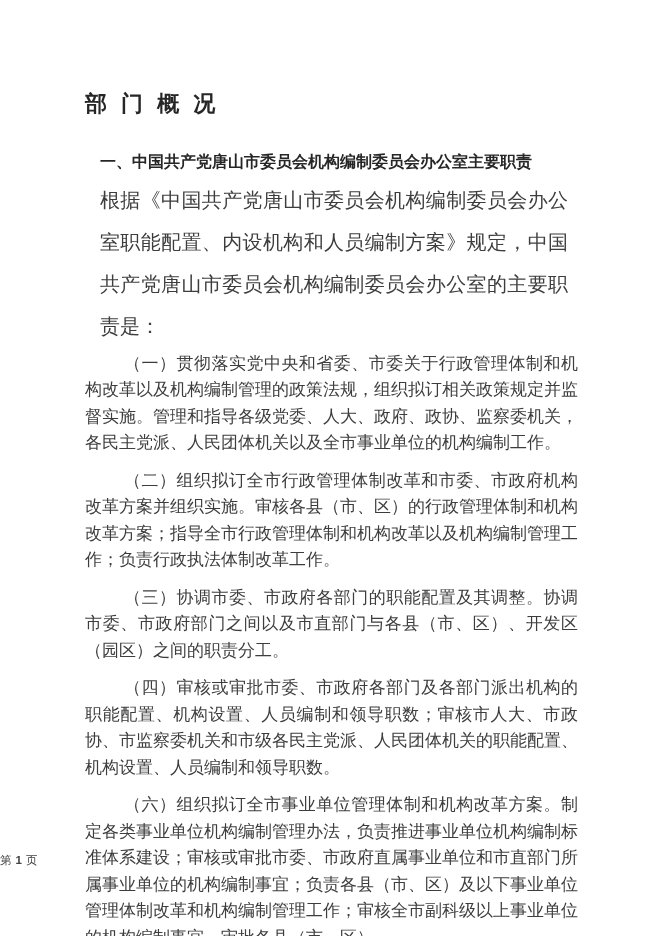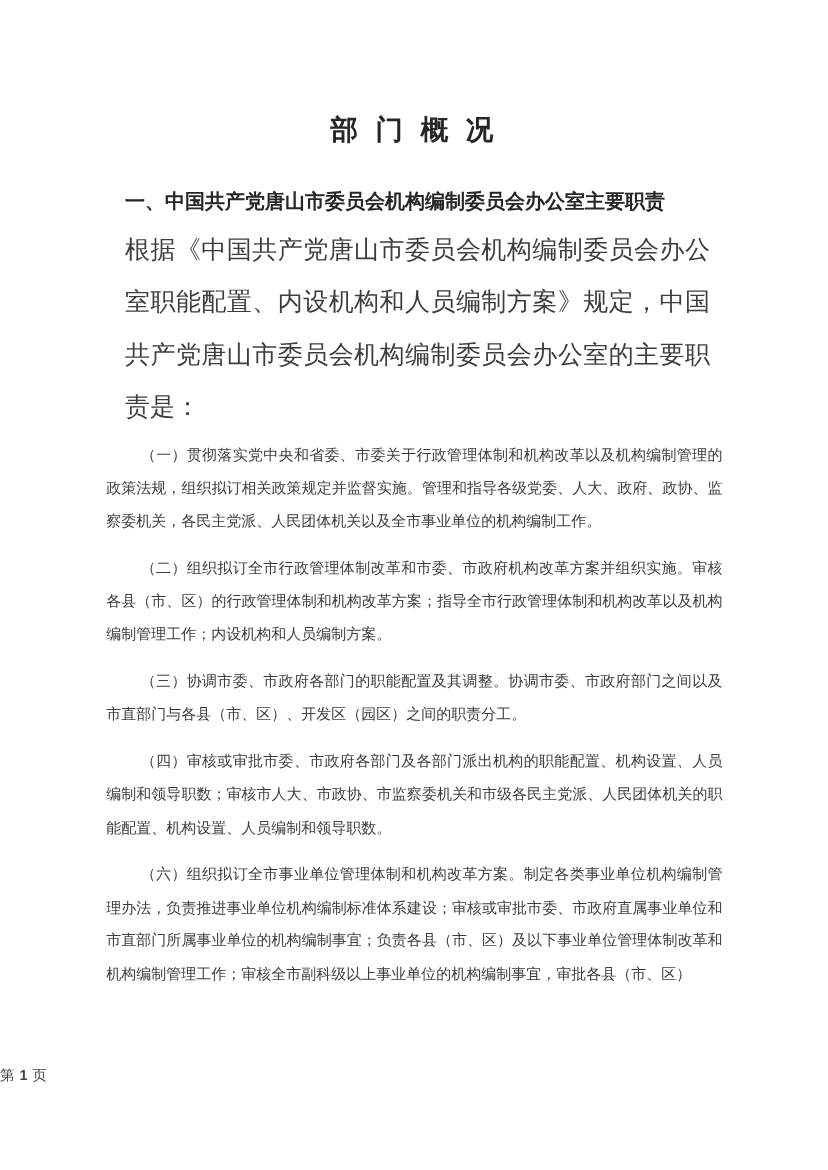--- a/index.html
+++ b/index.html
@@ -18,21 +18,21 @@
     position: relative;
     box-sizing: border-box;
     width: 662px;
     height: 936px;
     padding: 90px 84px 0 85px;
     background: #ffffff;
     overflow: hidden;
   }
   .doc-title {
     margin: 0 0 32px 0;
-    text-align: center;
+    text-align: left;
     font-size: 22px;
     font-weight: bold;
     letter-spacing: 4px;
     color: #262626;
     font-family: "Liberation Sans", "DejaVu Sans", sans-serif;
     line-height: 1.3;
   }
   .section-heading {
     margin: 0 8px 6px 15px;
     font-size: 16px;
@@ -43,21 +43,21 @@
   }
   .intro {
     margin: 0 10px 4px 15px;
     font-size: 20px;
     line-height: 42px;
     text-align: justify;
     color: #3d3d3d;
   }
   .duty-item {
     margin: 0 0 11px 0;
-    font-size: 12px;
+    font-size: 17px;
     line-height: 26.5px;
     text-align: justify;
     text-indent: 2.3em;
     color: #3d3d3d;
   }
   .page-footer {
     position: absolute;
     top: 853px;
     left: 0;
     width: 662px;
@@ -77,21 +77,21 @@
 <div class="doc">
 
   <h1 class="doc-title">部 门 概 况</h1>
 
   <h2 class="section-heading">一、中国共产党唐山市委员会机构编制委员会办公室主要职责</h2>
 
   <p class="intro">根据《中国共产党唐山市委员会机构编制委员会办公室职能配置、内设机构和人员编制方案》规定，中国共产党唐山市委员会机构编制委员会办公室的主要职责是：</p>
 
   <div>
     <p class="duty-item">（一）贯彻落实党中央和省委、市委关于行政管理体制和机构改革以及机构编制管理的政策法规，组织拟订相关政策规定并监督实施。管理和指导各级党委、人大、政府、政协、监察委机关，各民主党派、人民团体机关以及全市事业单位的机构编制工作。</p>
-    <p class="duty-item">（二）组织拟订全市行政管理体制改革和市委、市政府机构改革方案并组织实施。审核各县（市、区）的行政管理体制和机构改革方案；指导全市行政管理体制和机构改革以及机构编制管理工作；内设机构和人员编制方案。</p>
+    <p class="duty-item">（二）组织拟订全市行政管理体制改革和市委、市政府机构改革方案并组织实施。审核各县（市、区）的行政管理体制和机构改革方案；指导全市行政管理体制和机构改革以及机构编制管理工作；负责行政执法体制改革工作。</p>
     <p class="duty-item">（三）协调市委、市政府各部门的职能配置及其调整。协调市委、市政府部门之间以及市直部门与各县（市、区）、开发区（园区）之间的职责分工。</p>
     <p class="duty-item">（四）审核或审批市委、市政府各部门及各部门派出机构的职能配置、机构设置、人员编制和领导职数；审核市人大、市政协、市监察委机关和市级各民主党派、人民团体机关的职能配置、机构设置、人员编制和领导职数。</p>
     <p class="duty-item">（六）组织拟订全市事业单位管理体制和机构改革方案。制定各类事业单位机构编制管理办法，负责推进事业单位机构编制标准体系建设；审核或审批市委、市政府直属事业单位和市直部门所属事业单位的机构编制事宜；负责各县（市、区）及以下事业单位管理体制改革和机构编制管理工作；审核全市副科级以上事业单位的机构编制事宜，审批各县（市、区）</p>
   </div>
 
   <div class="page-footer">
     <span>第</span><span class="page-num">1</span><span>页</span>
   </div>
 
 </div>

